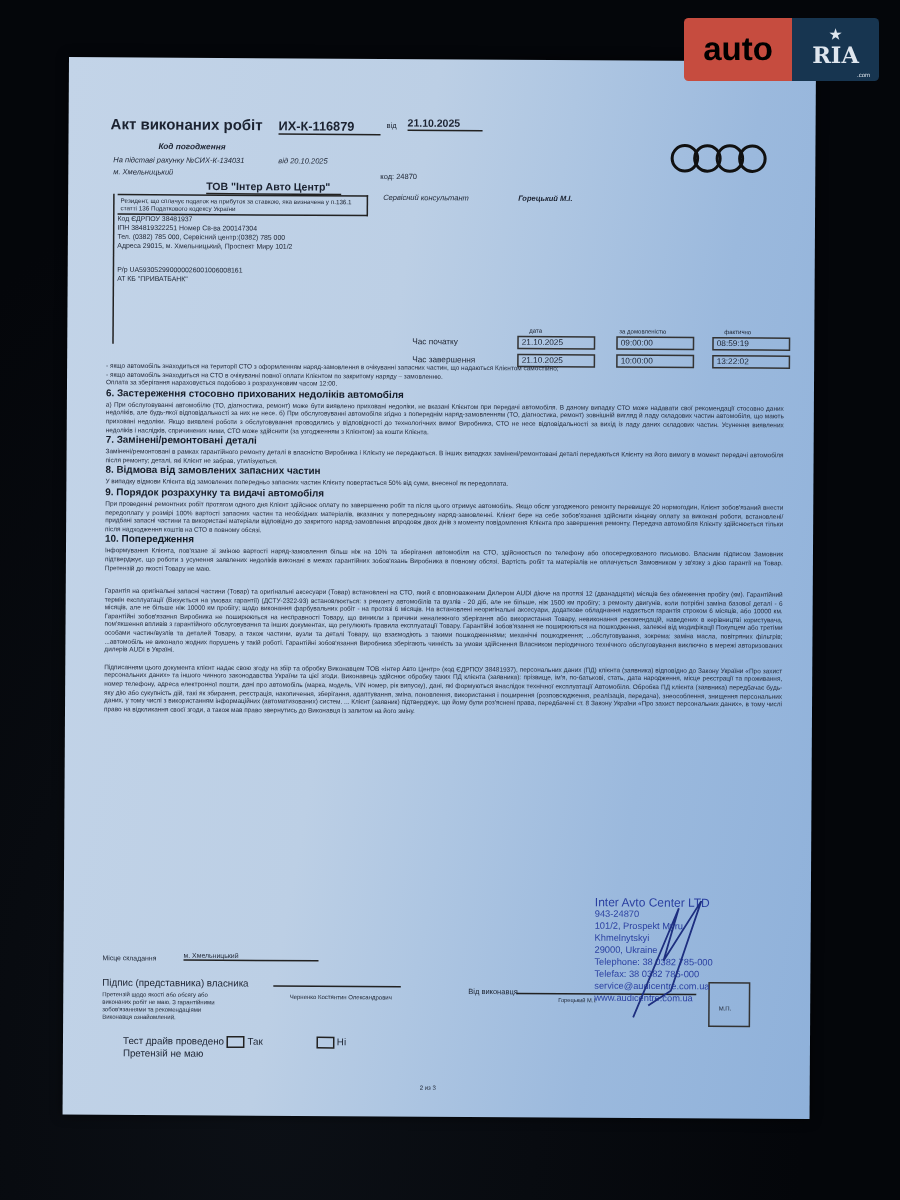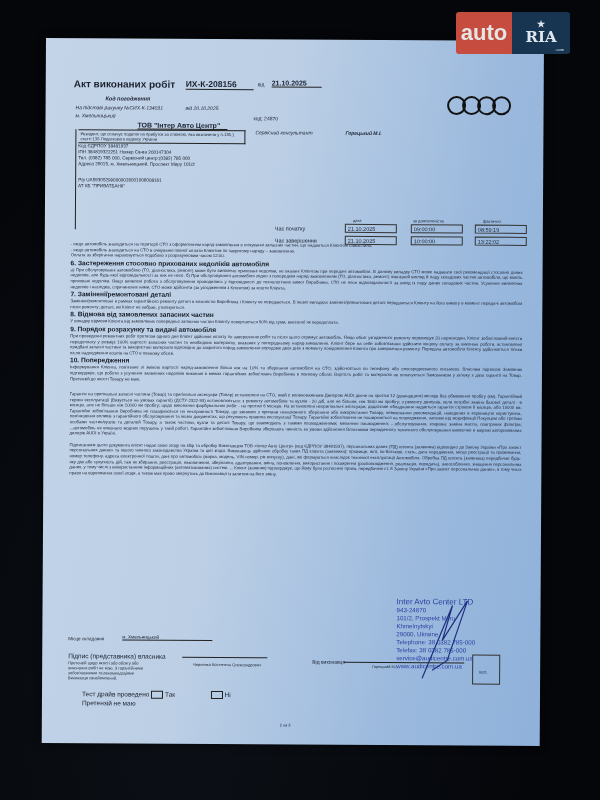--- a/index.html
+++ b/index.html
@@ -30,34 +30,34 @@
   .timegrid .cell{position:absolute;width:52px;height:9px;border:1px solid #333;font-size:5.5px;padding-left:2px;line-height:8px;}
   .body-text{left:26px;width:452px;font-size:4.3px;line-height:5.6px;color:#22293a;}
   .sec{font-size:6.6px;font-weight:bold;margin-top:1px;line-height:8px;color:#151c28;}
   .para{text-align:justify;}
   .stamp{left:354px;top:558px;color:#2a3fa0;font-size:6.2px;line-height:8px;}
   .stamp .h{font-size:8px;font-weight:normal;}
   .sig-line{border-bottom:1px solid #222;}
   .page{left:238px;top:683px;font-size:4px;}
   .checkbox{width:12px;height:8px;border:1px solid #222;display:inline-block;vertical-align:middle;}
   .logo{position:absolute;left:456px;top:12px;height:42px;width:132px;display:flex;}
-  .logo .red{background:#c64c3f;color:#e5e5e5;font-size:22px;font-weight:bold;width:56px;display:flex;align-items:center;justify-content:center;border-radius:3px 0 0 3px;letter-spacing:0px;}
+  .logo .red{background:#c64c3f;color:#000000;font-size:22px;font-weight:bold;width:72px;display:flex;align-items:center;justify-content:center;border-radius:3px 0 0 3px;letter-spacing:0px;}
   .logo .blue{background:#173550;color:#dfe6ee;width:58px;display:flex;flex-direction:column;align-items:center;justify-content:center;border-radius:0 3px 3px 0;font-family:"DejaVu Serif",serif;font-weight:bold;font-size:15px;position:relative;}
   .logo .blue .star{font-size:9px;line-height:8px;}
   .logo .blue .com{position:absolute;right:6px;bottom:2px;font-size:4px;font-family:"Liberation Sans",sans-serif;font-weight:normal;}
 </style>
 </head>
 <body>
 
 <div class="bg-shade"></div>
 
 <div class="paper">
 
   <div class="abs title">Акт виконаних робіт</div>
-  <div class="abs docnum">ИХ-К-208156</div>
+  <div class="abs docnum">ИХ-К-116879</div>
   <div class="abs from">від</div>
   <div class="abs date">21.10.2025</div>
 
   <svg class="abs audi" viewBox="0 0 70 22">
     <g fill="none" stroke="#111" stroke-width="2">
       <circle cx="11" cy="11" r="8.5"></circle>
         <circle cx="26" cy="11" r="8.5"></circle>
         <circle cx="41" cy="11" r="8.5"></circle>
         <circle cx="56" cy="11" r="8.5"></circle>
     </g>

